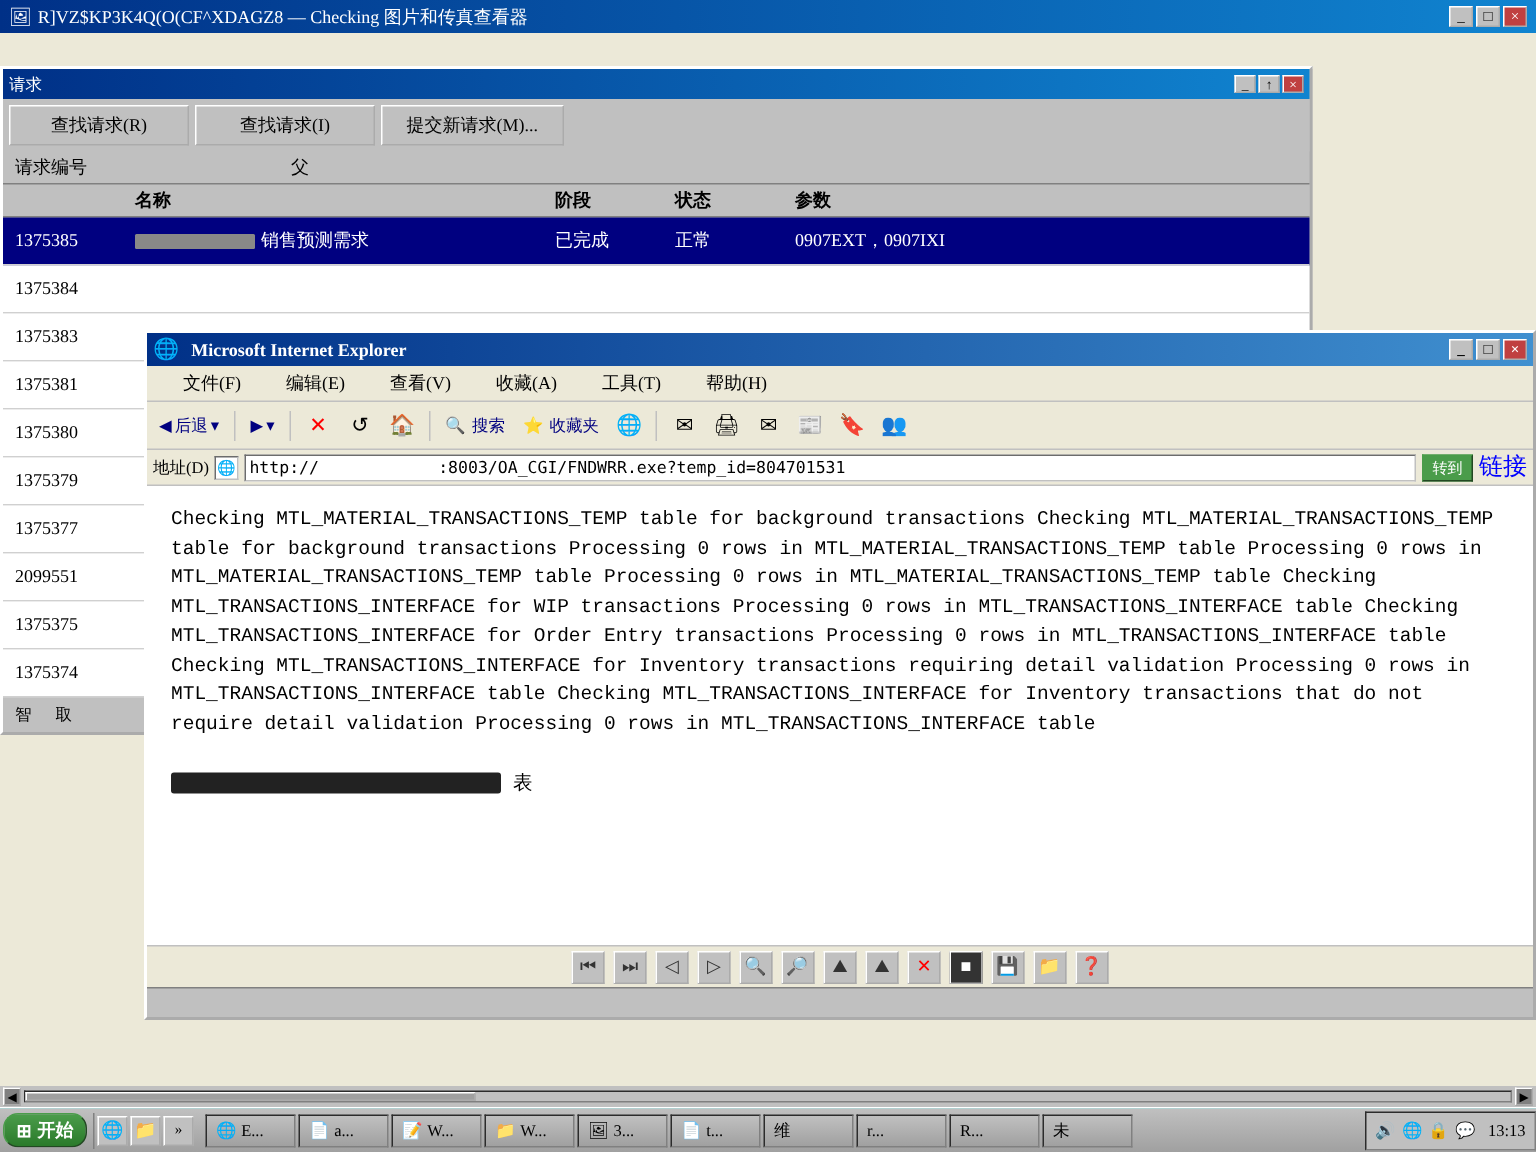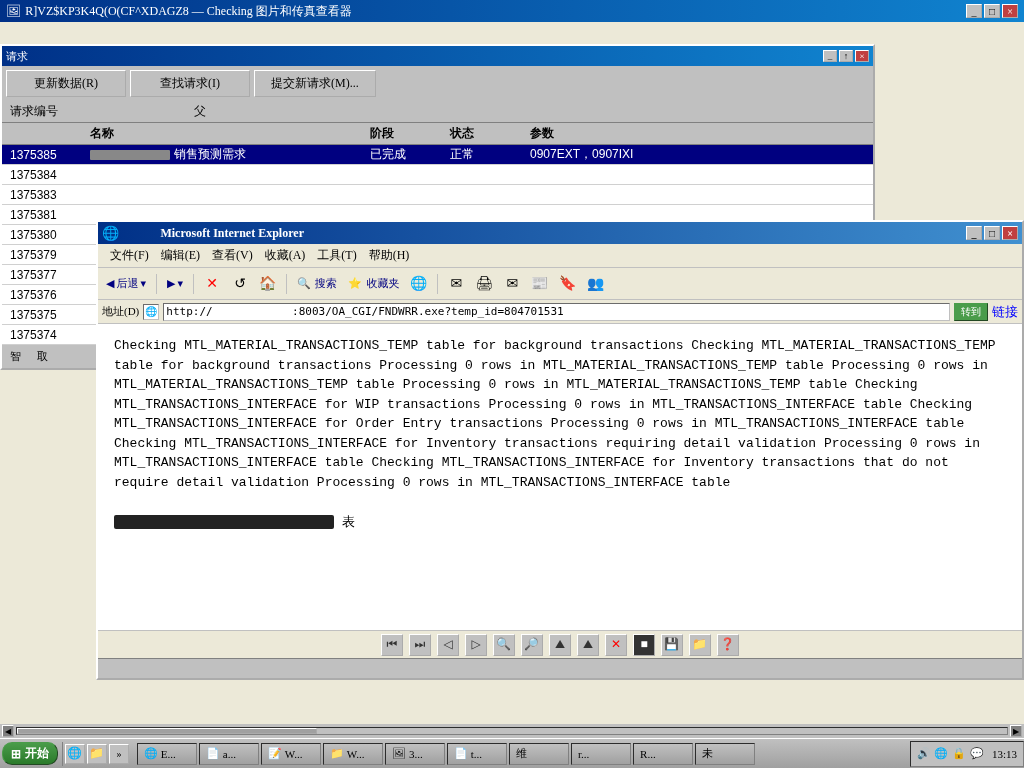--- a/index.html
+++ b/index.html
@@ -183,23 +183,23 @@
     .col-parent { width: 80px; }
     .col-stage { width: 80px; }
     .col-status { width: 80px; }
     .col-params { width: 200px; }
 
     .erp-row {
       display: flex;
       border-bottom: 1px solid #d0d0d0;
       padding: 2px 8px;
       font-size: 12px;
-      font-family: Liberation Sans, sans-serif;
+      font-family: Liberation Serif, serif;
       background: white;
-      height: 20px;
+      height: 32px;
       align-items: center;
     }
     .erp-row.selected {
       background: #000080;
       color: white;
     }
 
     .erp-bottom {
       padding: 4px 8px;
       font-size: 11px;
@@ -227,42 +227,42 @@
       padding: 2px 4px;
       display: flex;
       align-items: center;
       justify-content: space-between;
       height: 22px;
     }
     .ie-title-icon {
       font-size: 14px;
       margin-right: 4px;
     }
-    .ie-title-text { font-size: 12px; font-weight: bold; margin-left: 33px; }
+    .ie-title-text { font-size: 12px; font-weight: bold; }
     .ie-title-btns { display: flex; gap: 2px; }
     .ie-title-btn {
       width: 16px;
       height: 14px;
       background: #c0c0c0;
       border: 1px outset #fff;
       font-size: 10px;
       display: flex;
       align-items: center;
       justify-content: center;
       cursor: pointer;
       color: black;
       font-weight: bold;
     }
     .ie-title-btn.close { background: #c04040; color: white; }
 
     .ie-menubar {
       background: #ece9d8;
       display: flex;
-      gap: 4px;
-      padding: 2px 8px;
+      gap: 22px;
+      padding: 2px 20px;
       font-size: 12px;
       font-family: 'SimSun', serif;
       border-bottom: 1px solid #c0c0c0;
     }
     .ie-menu-item {
       padding: 1px 4px;
       cursor: pointer;
       font-size: 12px;
     }
 
@@ -333,21 +333,21 @@
       color: white;
       border: 1px outset #4a9c4a;
       padding: 1px 6px;
       font-size: 10px;
       cursor: pointer;
       font-family: Liberation Sans, sans-serif;
     }
     .ie-links-btn {
       background: transparent;
       border: none;
-      font-size: 13px;
+      font-size: 16px;
       cursor: pointer;
       color: blue;
       font-family: 'SimSun', serif;
     }
 
     .ie-content {
       padding: 12px 16px;
       font-size: 13px;
       font-family: 'Courier New', Courier, monospace;
       line-height: 1.5;
@@ -418,21 +418,21 @@
     <div class="erp-titlebar">
       <span class="erp-title-text">请求</span>
       <div class="erp-title-btns">
         <div class="erp-title-btn">_</div>
         <div class="erp-title-btn">↑</div>
         <div class="erp-title-btn" style="background:#c04040;color:white;">×</div>
       </div>
     </div>
 
     <div class="erp-toolbar">
-      <button class="erp-button">更新数据(R)</button>
+      <button class="erp-button">查找请求(R)</button>
       <button class="erp-button">查找请求(I)</button>
       <button class="erp-button">提交新请求(M)...</button>
     </div>
 
     <div class="erp-labels">
       <span>请求编号</span>
       <span style="margin-left:120px;">父</span>
     </div>
 
     <div class="erp-table-header">
@@ -479,21 +479,21 @@
       <div class="erp-row">
         <div class="col-id">1375380</div>
       </div>
       <div class="erp-row">
         <div class="col-id">1375379</div>
       </div>
       <div class="erp-row">
         <div class="col-id">1375377</div>
       </div>
       <div class="erp-row">
-        <div class="col-id">1375376</div>
+        <div class="col-id">2099551</div>
       </div>
       <div class="erp-row">
         <div class="col-id">1375375</div>
       </div>
       <div class="erp-row">
         <div class="col-id">1375374</div>
       </div>
     </div>
 
     <div class="erp-bottom">

